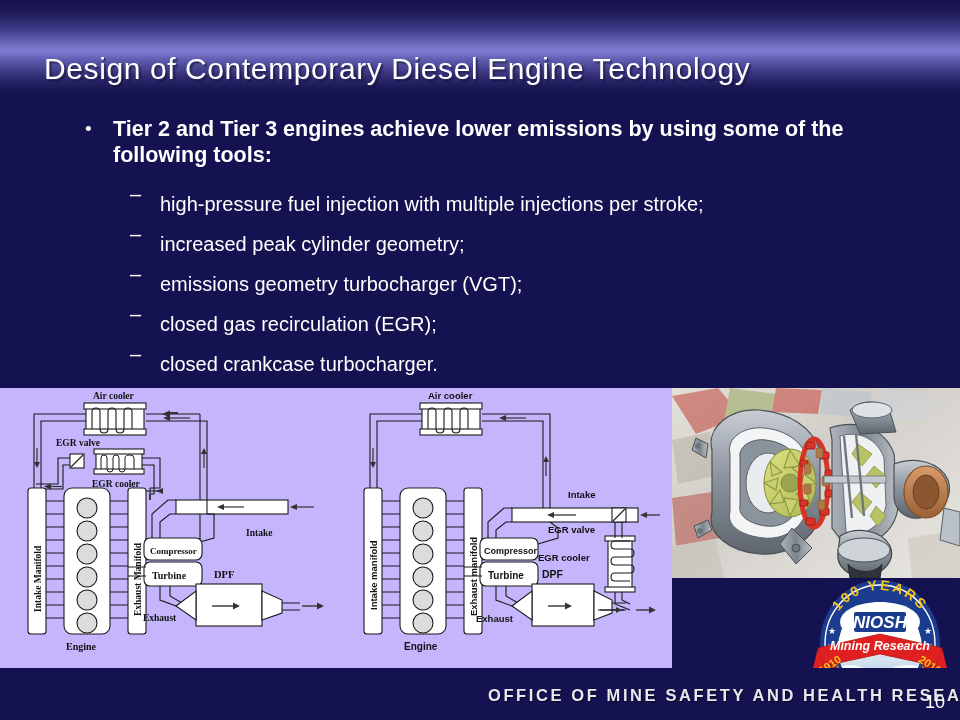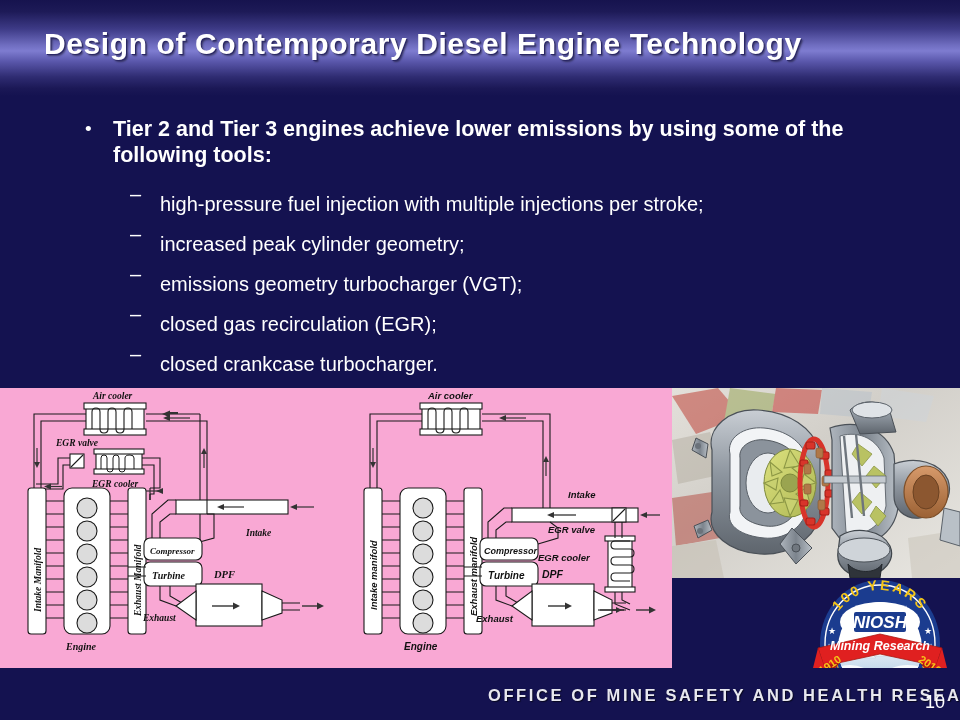--- a/index.html
+++ b/index.html
@@ -18,42 +18,42 @@
        #3d3a86 30%,
        #6f6dc0 47%,
        #7e7cd0 53%,
        #5a57ab 64%,
        #2f2c72 80%,
        #1b1856 92%,
        #141250 100%);
     overflow:hidden;
   }
   #title-text{
-    position:absolute;left:44px;top:27px;
+    position:absolute;left:44px;top:52px;
     color:#ffffff;
-    font-size:30px;font-weight:bold;
+    font-size:30px;font-weight:normal;
     letter-spacing:.6px;
     font-family:"Liberation Sans", sans-serif;
     text-shadow:1px 1px 0 #2a2766, 2px 2px 2px rgba(0,0,0,.45);
     white-space:nowrap;
   }
 
   
   #bullet-area{position:absolute;left:0;top:96px;width:960px;height:292px;}
   .l1{position:absolute;color:#ffffff;font-size:21.5px;line-height:26px;}
   .l1 .dot{position:absolute;left:0;top:0;width:18px;text-align:left;font-size:19px;}
   .l1 .txt{position:absolute;left:28px;top:0;width:790px;font-weight:bold;}
   .l2{position:absolute;color:#ffffff;font-size:20px;line-height:25px;}
   .l2 .dash{position:absolute;left:0;top:0;width:22px;}
   .l2 .txt{position:absolute;left:30px;top:10px;width:760px;white-space:nowrap;}
 
   
   #diagram-panel{
     position:absolute;left:0;top:388px;width:672px;height:280px;
-    background:#f9a8d4;overflow:hidden;font-style:italic;
+    background:#c4b5fd;overflow:hidden;
   }
   .diagram{position:absolute;top:0;width:336px;height:280px;}
   #diagram-left{left:0;}
   #diagram-right{left:336px;}
 
   
   #turbo-photo{
     position:absolute;left:672px;top:388px;width:288px;height:190px;
     overflow:hidden;background:#cfd3d8;
   }

